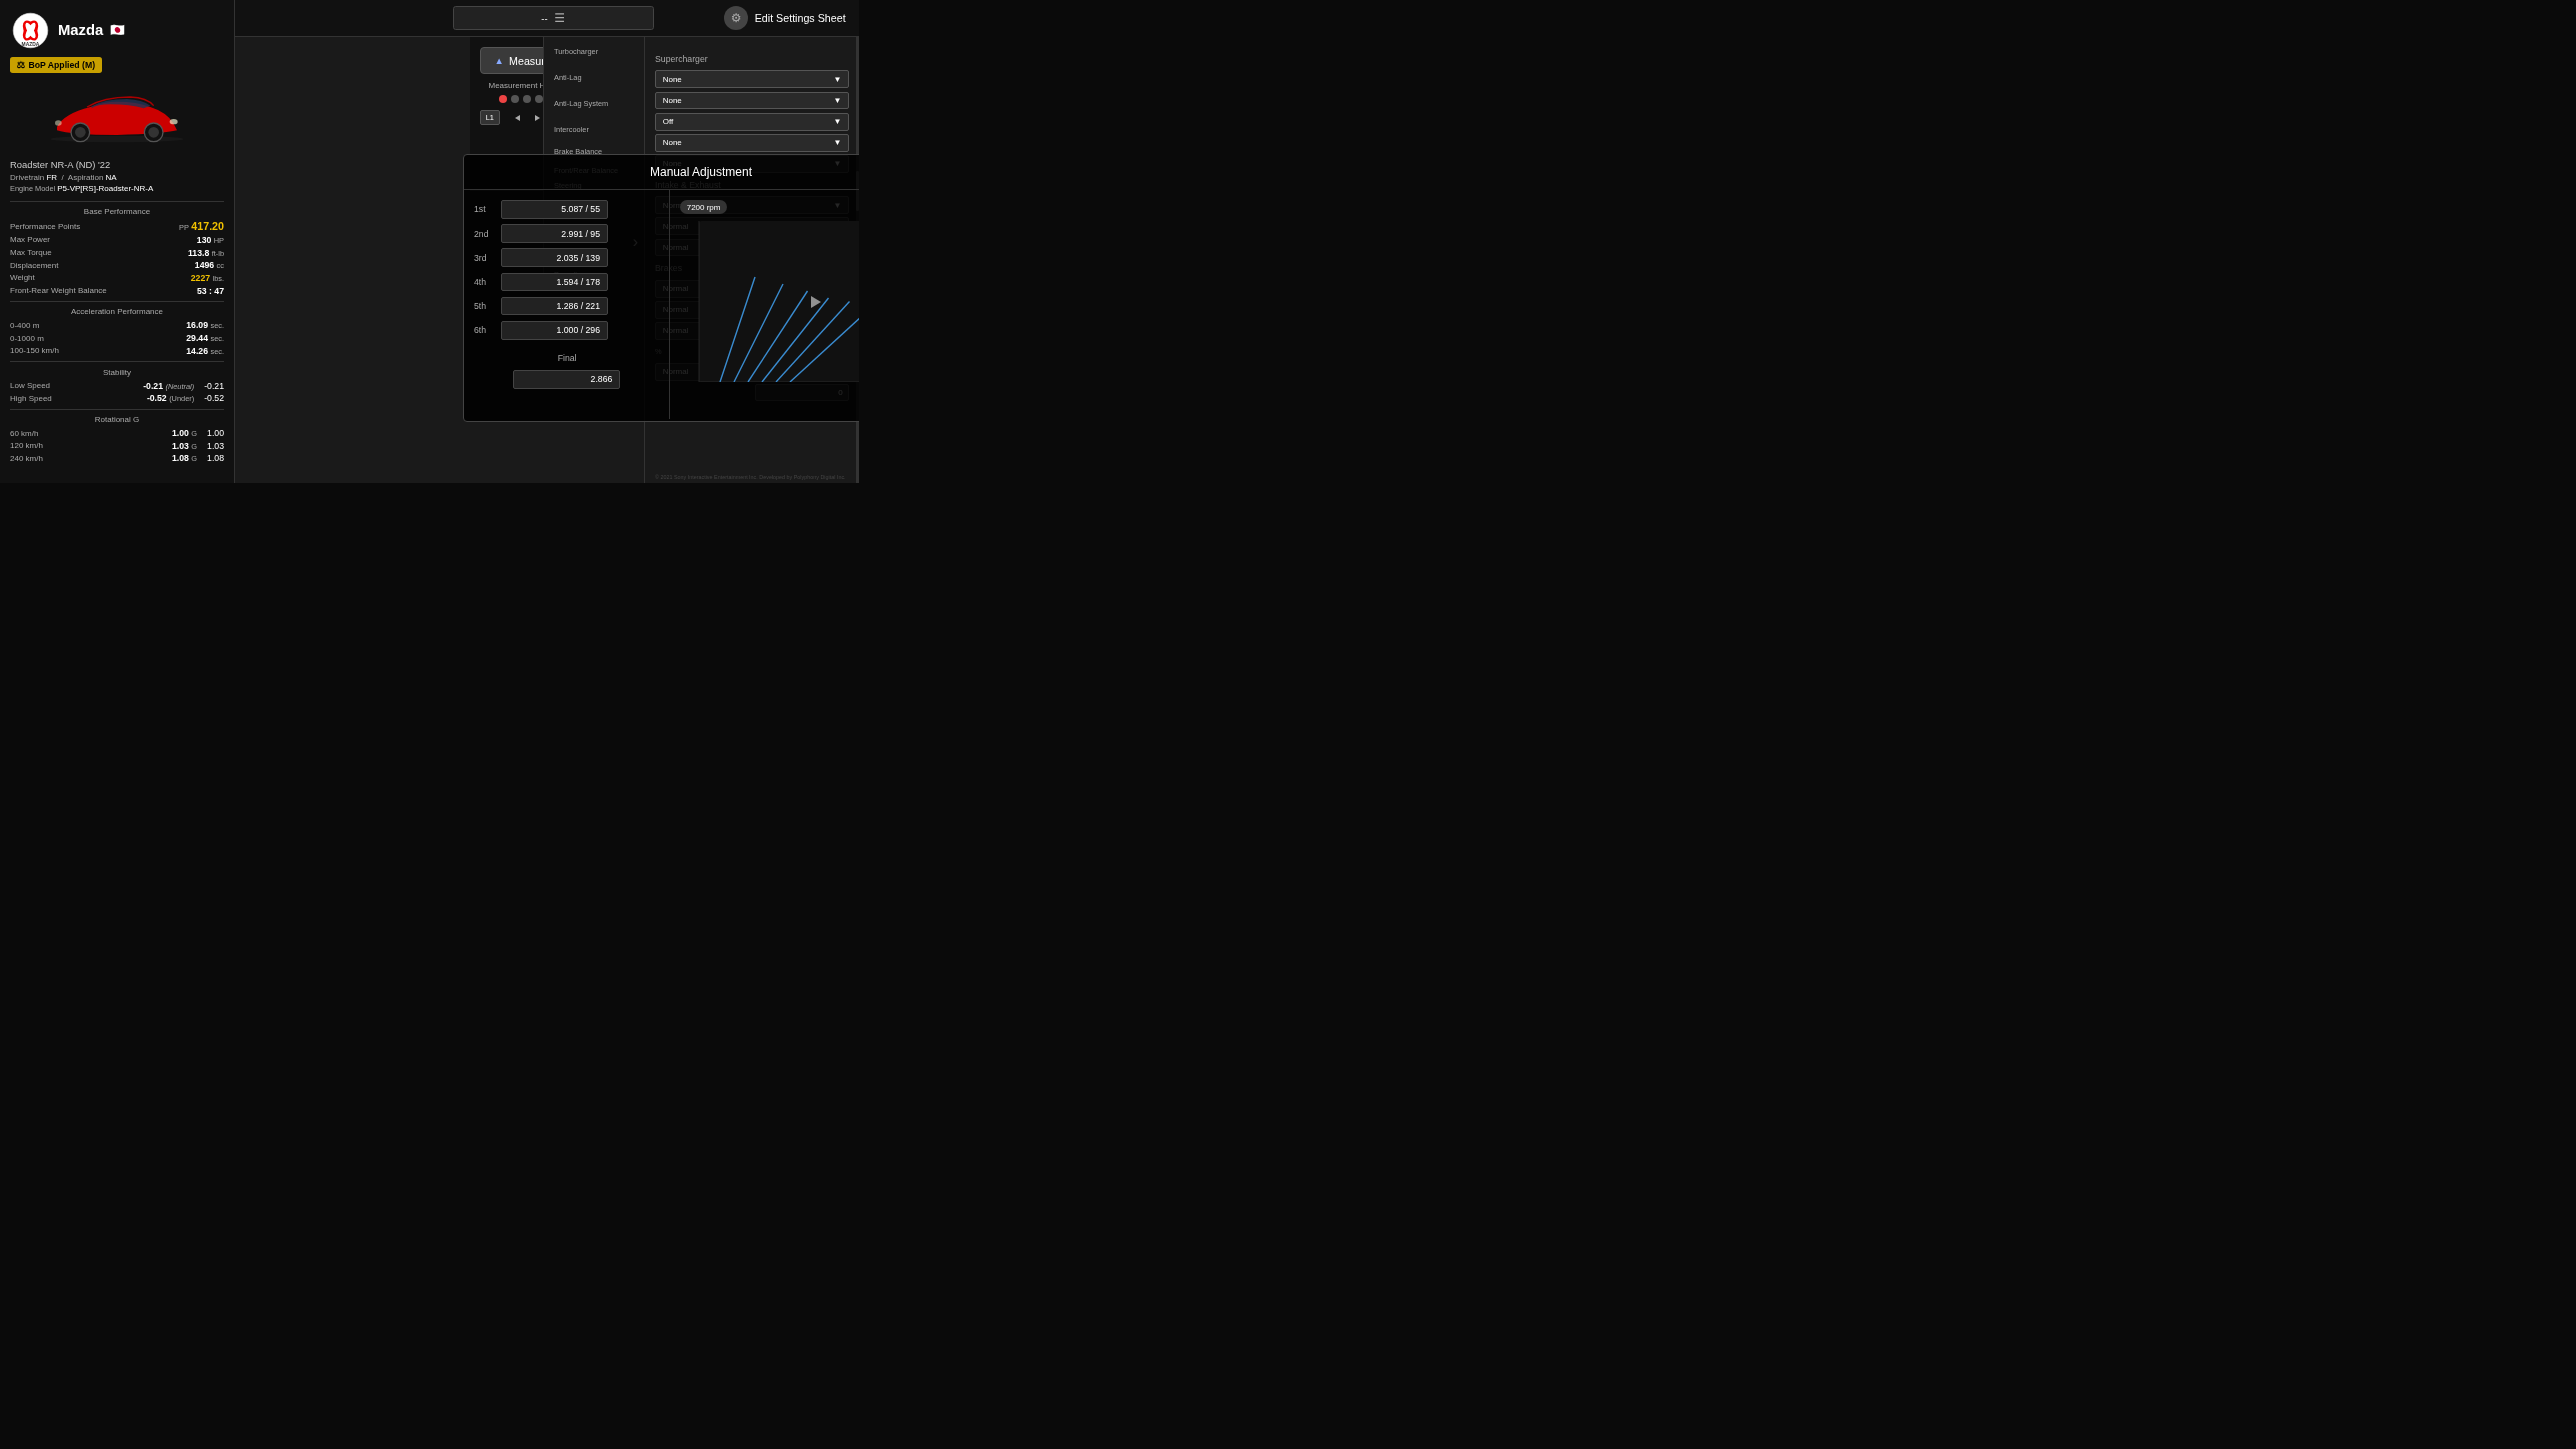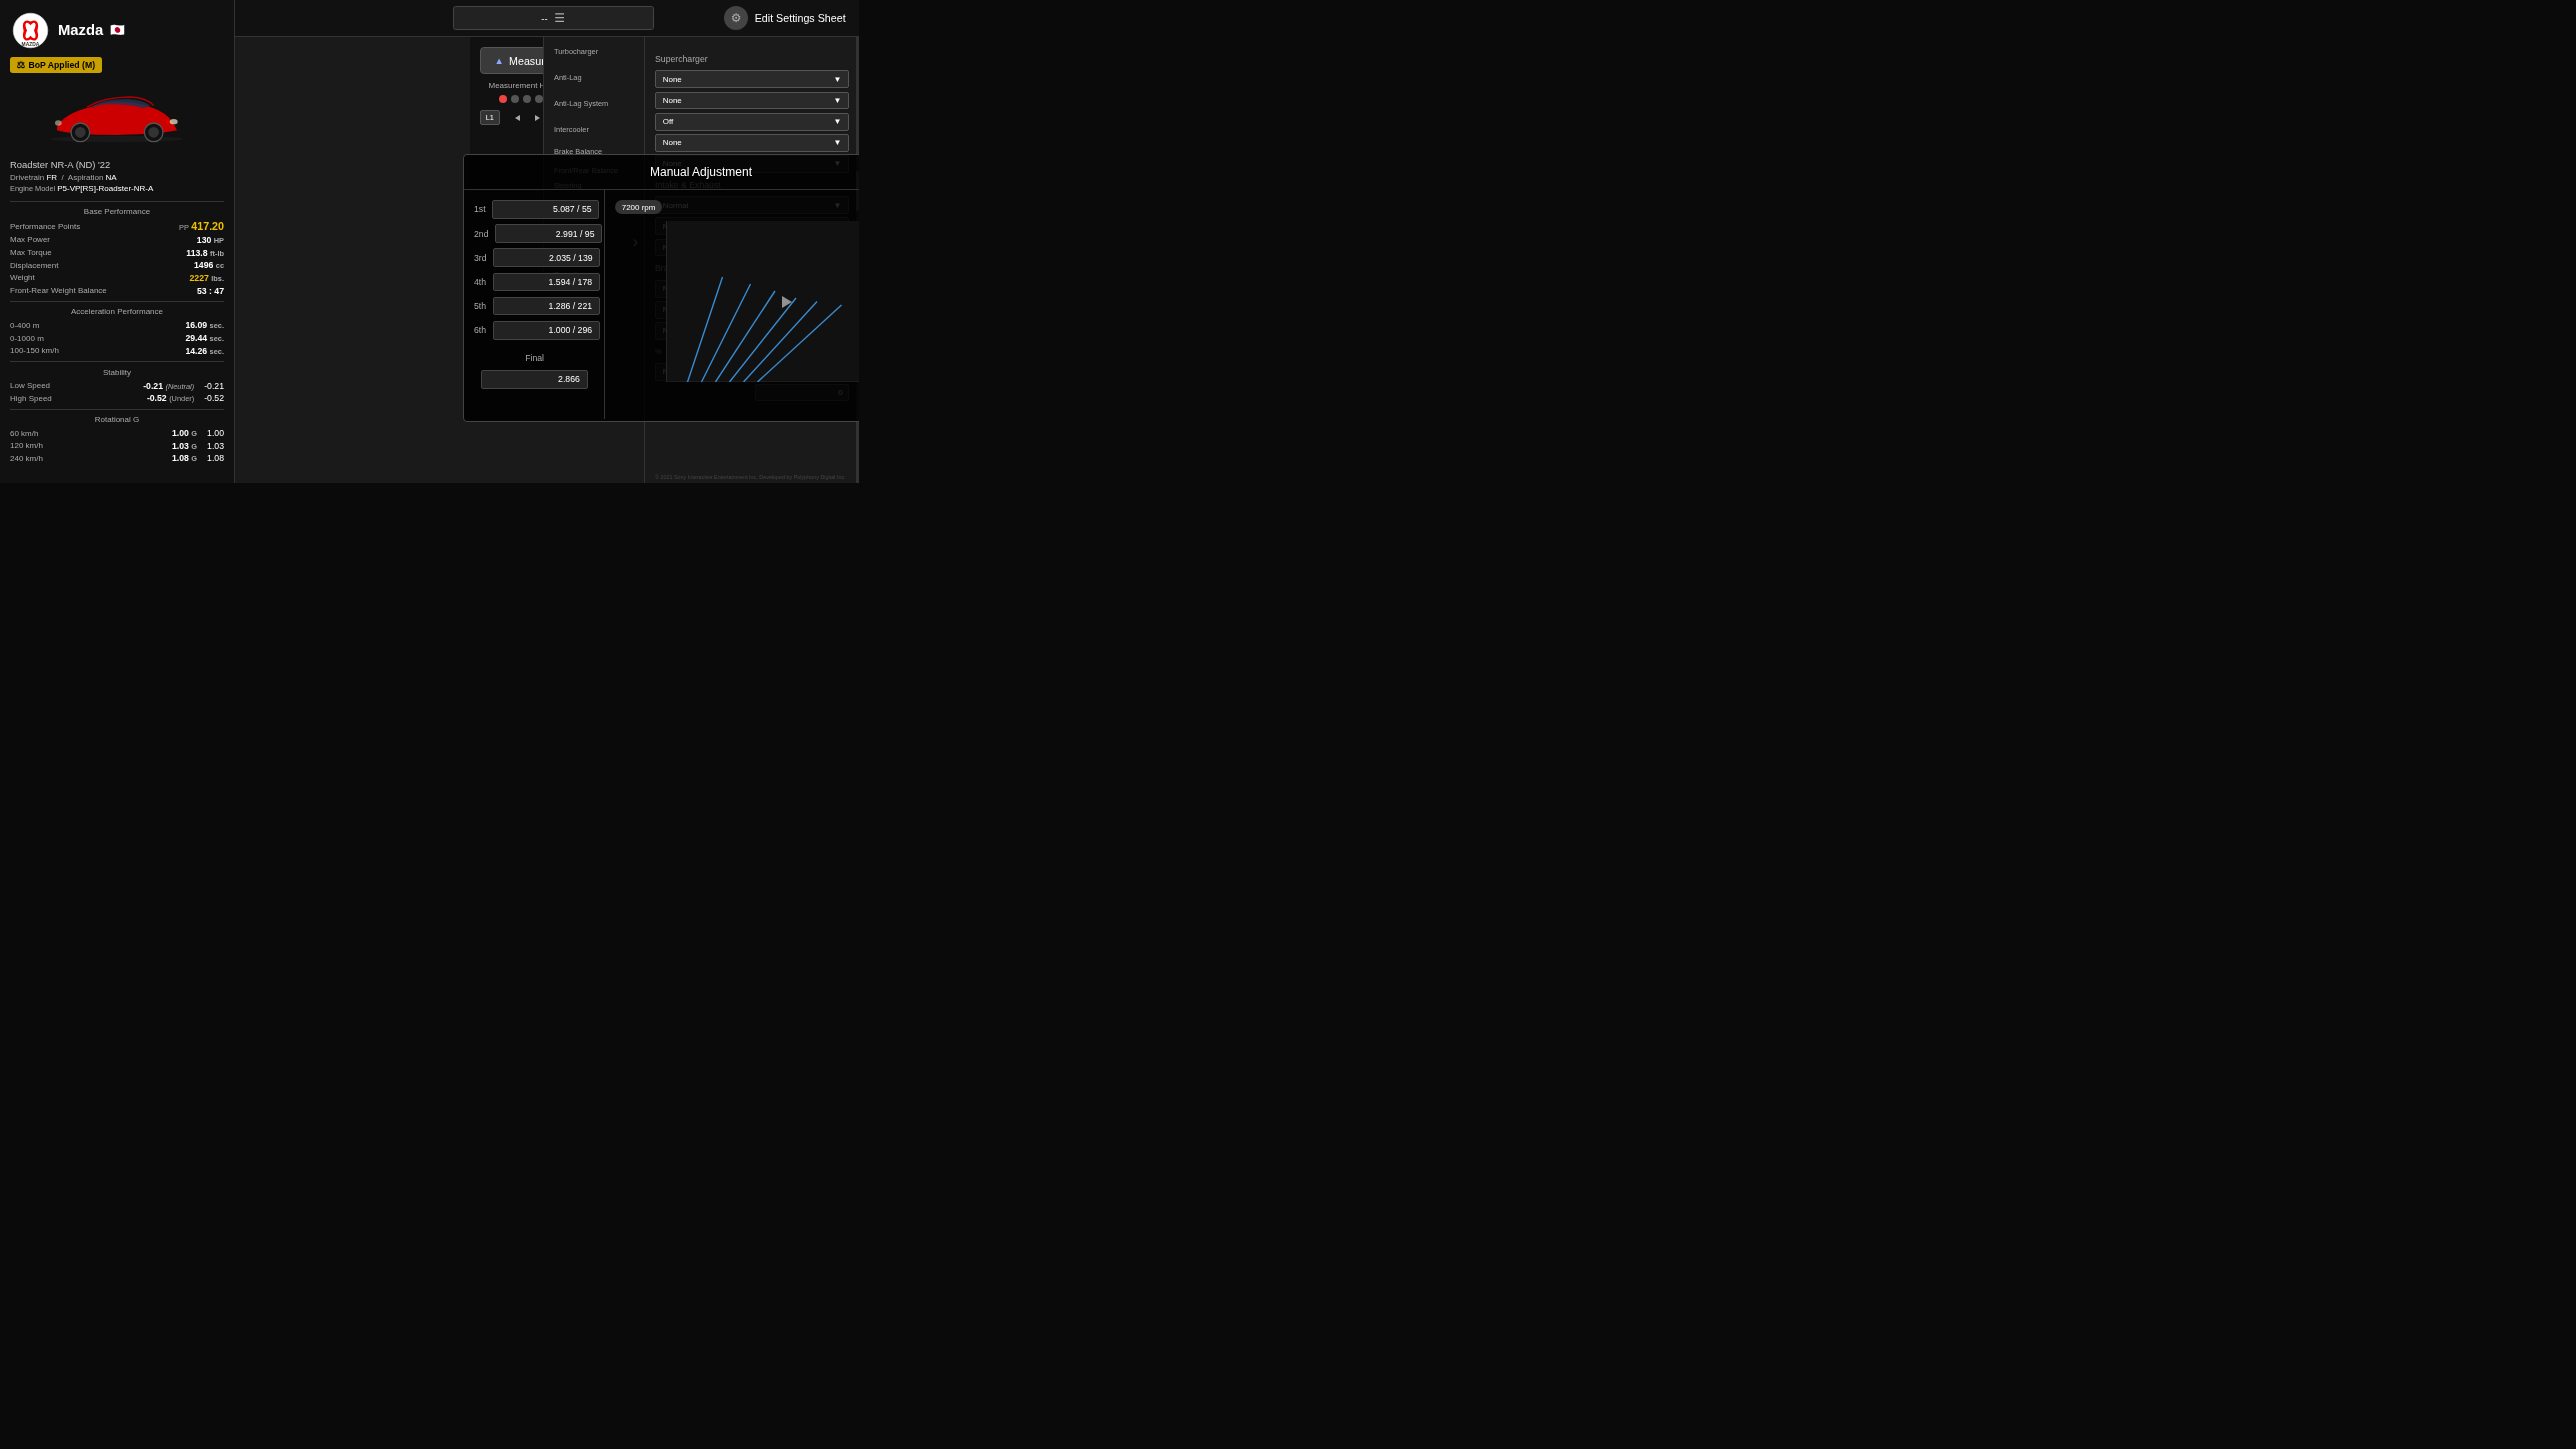--- a/index.html
+++ b/index.html
@@ -115,21 +115,21 @@
     .stat-row {
       display: flex;
       justify-content: space-between;
       align-items: center;
       margin: 2.7px 0;
     }
 
     .stat-label { color: #aaa; font-size: 8px; }
     .stat-value { color: #fff; font-size: 8.7px; font-weight: bold; }
     .stat-value.yellow { color: #f0c000; }
-    .stat-value.unit { color: #aaa; font-size: 7.4px; font-weight: bold; }
+    .stat-value.unit { color: #aaa; font-size: 7.4px; font-weight: normal; }
 
     .pp-value { color: #f0c000; font-size: 10.7px; font-weight: bold; }
     .pp-label { color: #aaa; font-size: 7.4px; }
 
     
     .main-content {
       position: absolute;
       left: 235px;
       top: 0;
       right: 0;
@@ -336,21 +336,21 @@
       padding: 10px;
       border-bottom: 0.7px solid #333;
     }
 
     .modal-body {
       display: flex;
       height: calc(100% - 37px);
     }
 
     .gear-list {
-      width: 141px;
+      width: 206px;
       padding: 10px;
       border-right: 0.7px solid #333;
     }
 
     .gear-row {
       display: flex;
       align-items: center;
       margin-bottom: 5.4px;
       gap: 6.7px;
     }

